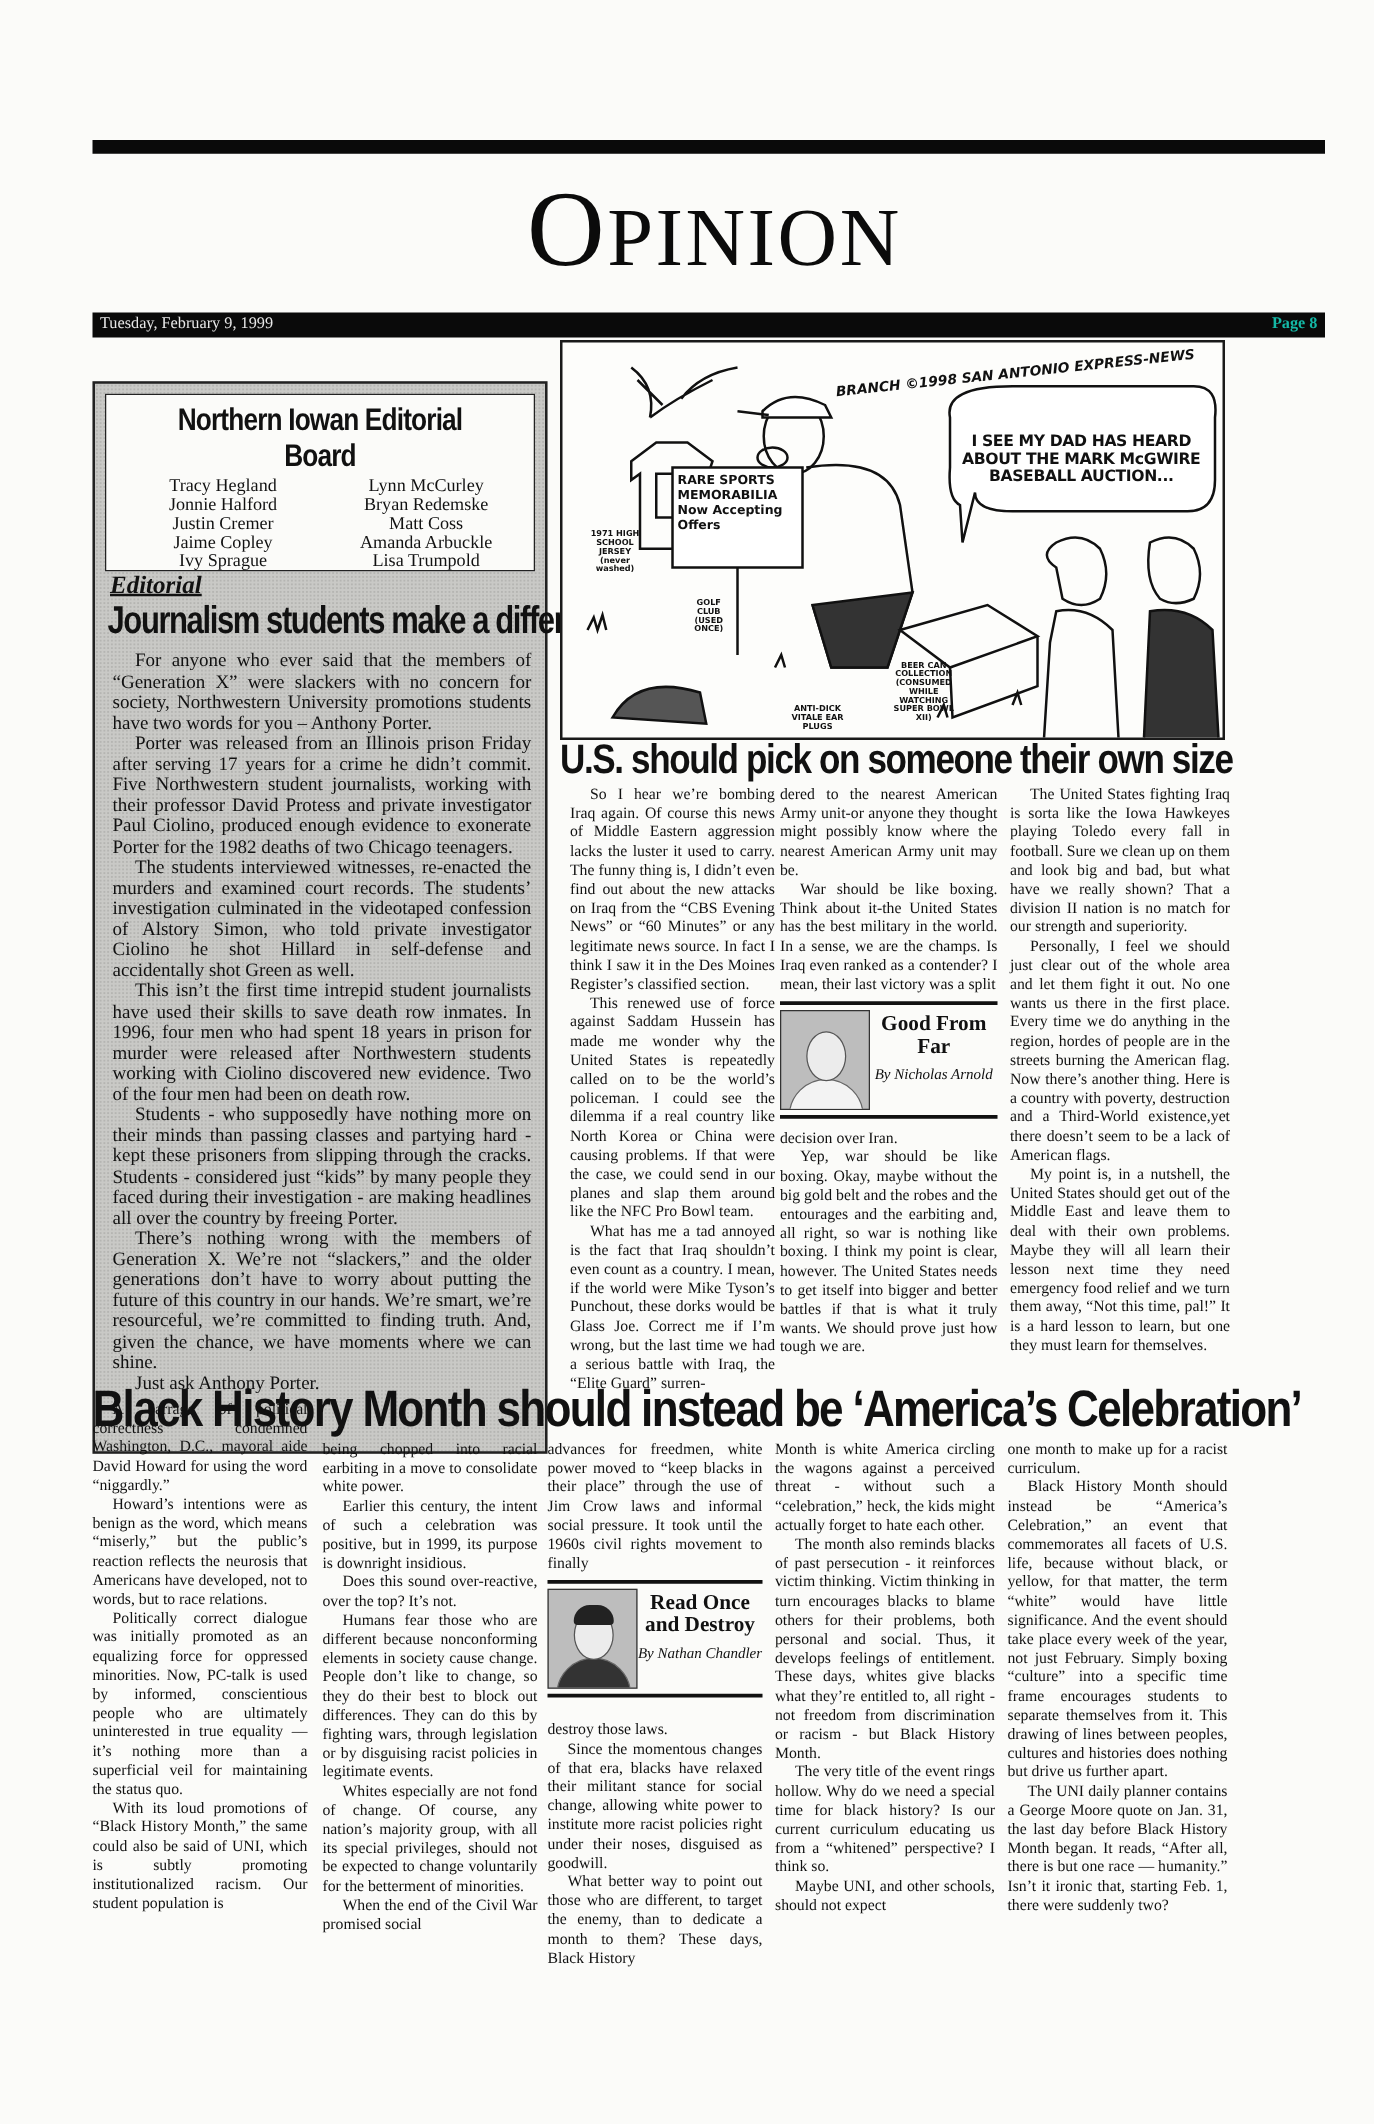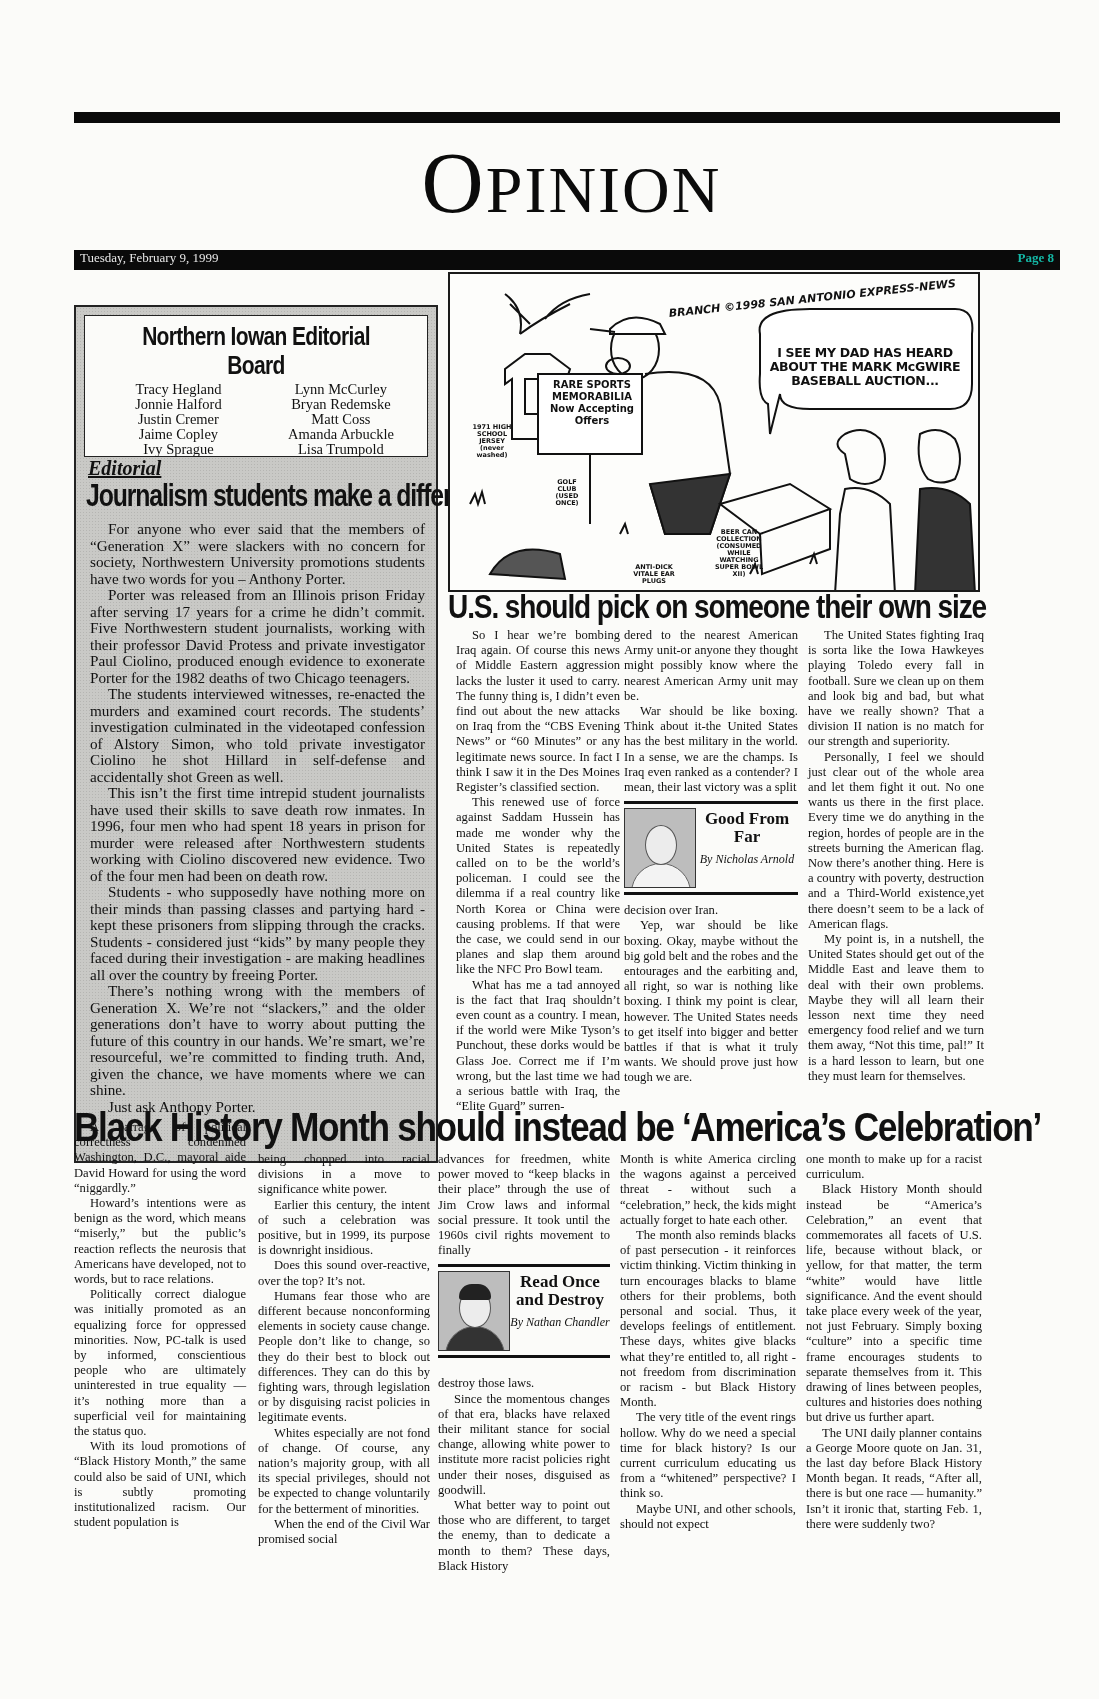--- a/index.html
+++ b/index.html
@@ -22,21 +22,21 @@
   .board-col { text-align: center; font-size: 14.5px; line-height: 15px; }
   .ed-kicker { position: absolute; left: 12px; top: 150px; font-size: 20px; font-weight: bold; font-style: italic; text-decoration: underline; }
   .ed-head { position: absolute; left: 10px; top: 171px; width: 348px; font-family: "Liberation Sans", sans-serif; font-weight: bold; font-size: 31px; letter-spacing: -1.4px; white-space: nowrap; transform: scaleX(0.80); transform-origin: left top; }
   .ed-body { position: absolute; left: 14px; top: 214px; width: 335px; font-size: 15.2px; line-height: 16.5px; text-align: justify; }
   .ed-body p { text-indent: 18px; }
 
   
   .cartoon { left: 448px; top: 272px; width: 532px; height: 320px; border: 2px solid #1a1a1a; background: #fdfdfb; overflow: hidden; }
   .cartoon svg { position: absolute; left: 0; top: 0; }
   .bubble-text { position: absolute; left: 315px; top: 72px; width: 200px; font-family: "DejaVu Sans", sans-serif; font-size: 12.5px; font-weight: bold; line-height: 14px; text-align: center; letter-spacing: -0.3px; }
-  .sign-text { position: absolute; left: 92px; top: 105px; width: 100px; font-family: "DejaVu Sans", sans-serif; font-size: 10px; font-weight: bold; line-height: 12px; text-align: center; }
+  .sign-text { position: absolute; left: 92px; top: 105px; width: 100px; font-family: "DejaVu Sans", sans-serif; font-size: 10px; font-weight: bold; line-height: 12px; }
   .tag { position: absolute; font-family: "DejaVu Sans", sans-serif; font-size: 6.5px; line-height: 7px; text-align: center; font-weight: bold; }
   .sig { position: absolute; right: 22px; top: 18px; font-family: "DejaVu Sans", sans-serif; font-size: 11px; font-weight: bold; font-style: italic; transform: rotate(-6deg); }
 
   
   .us-head { left: 448px; top: 588px; width: 580px; font-family: "Liberation Sans", sans-serif; font-weight: bold; font-size: 33px; letter-spacing: -1.3px; white-space: nowrap; transform: scaleX(0.85); transform-origin: left top; }
   .col { font-size: 12.6px; line-height: 15.2px; text-align: justify; }
   .col p { text-indent: 16px; }
   .col p.noindent { text-indent: 0; }
   .us-c1 { left: 456px; top: 628px; width: 164px; }
   .us-c2 { left: 624px; top: 628px; width: 174px; }
@@ -181,21 +181,21 @@
 <div class="abs bhm-head">Black History Month should instead be ‘America’s Celebration’</div>
 
 <div class="abs col bhm-c1">
   <p>A barrage of political correctness condemned Washington, D.C., mayoral aide David Howard for using the word “niggardly.”</p>
   <p>Howard’s intentions were as benign as the word, which means “miserly,” but the public’s reaction reflects the neurosis that Americans have developed, not to words, but to race relations.</p>
   <p>Politically correct dialogue was initially promoted as an equalizing force for oppressed minorities. Now, PC-talk is used by informed, conscientious people who are ultimately uninterested in true equality — it’s nothing more than a superficial veil for maintaining the status quo.</p>
   <p>With its loud promotions of “Black History Month,” the same could also be said of UNI, which is subtly promoting institutionalized racism. Our student population is</p>
 </div>
 
 <div class="abs col bhm-c2">
-  <p class="noindent">being chopped into racial divisions in a move to significance white power.</p>
+  <p class="noindent">being chopped into racial earbiting in a move to consolidate white power.</p>
   <p>Earlier this century, the intent of such a celebration was positive, but in 1999, its purpose is downright insidious.</p>
   <p>Does this sound over-reactive, over the top? It’s not.</p>
   <p>Humans fear those who are different because nonconforming elements in society cause change. People don’t like to change, so they do their best to block out differences. They can do this by fighting wars, through legislation or by disguising racist policies in legitimate events.</p>
   <p>Whites especially are not fond of change. Of course, any nation’s majority group, with all its special privileges, should not be expected to change voluntarily for the betterment of minorities.</p>
   <p>When the end of the Civil War promised social</p>
 </div>
 
 <div class="abs col bhm-c3">
   <p class="noindent">advances for freedmen, white power moved to “keep blacks in their place” through the use of Jim Crow laws and informal social pressure. It took until the 1960s civil rights movement to finally</p>
   <div class="byline-box" style="margin:6px 0 18px 0;">

